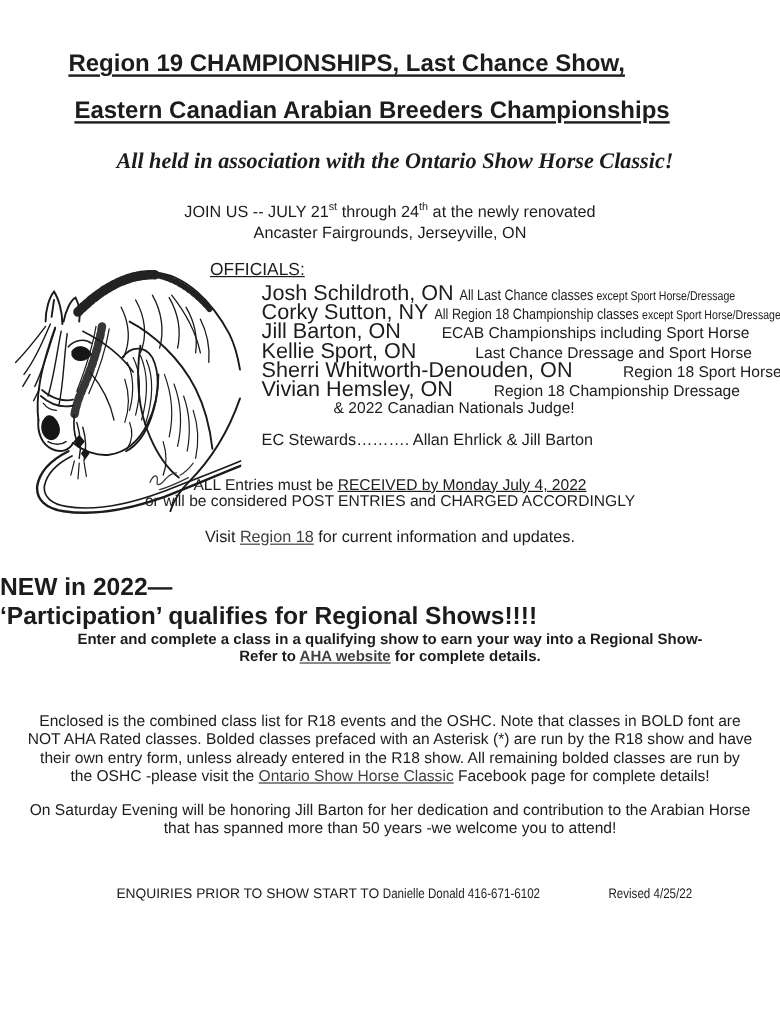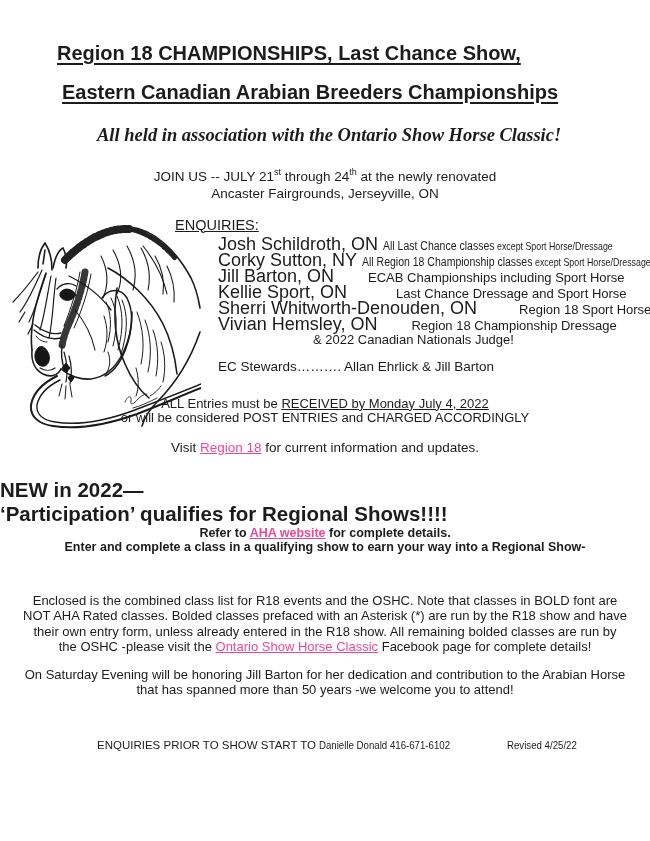--- a/index.html
+++ b/index.html
@@ -20,53 +20,53 @@
   .jrow {height:16px;}
   .jname {font-size:18px;}
   .jrole {font-size:12.5px; margin-left:5px;}
   .jrole-reg {font-size:13px; margin-left:5px;padding-left:29px;}
   .jnote {font-size:10.5px; margin-left:2px;}
   .gap-lg {margin-left:20px;}
   .gap-md {margin-left:13px;}
   .nrw {display:inline-block; transform:scaleX(0.84); transform-origin:0 60%;}
   .r1 {margin-right:-21px;}
   .r2 {margin-right:-32px;}
-  .role2line {margin-left:95px; font-size:13px; height:16px;}
+  .role2line {margin-left:60px; font-size:13px; height:16px;}
   .stewards {margin:11px 0 0 218px; font-size:13.5px;}
   .entries {margin-top:23px; text-align:center; font-size:13px; line-height:14.5px;}
   .u {text-decoration:underline;}
   .visit {margin-top:14px; text-align:center; font-size:13.5px;}
-  a.link {color:#ec4899; text-decoration:underline; cursor:pointer;}
+  a.link {color:#404040; text-decoration:underline; cursor:pointer;}
   .new-h {font-weight:bold; font-size:20.5px; line-height:24px;}
   .new-h1 {margin-top:23px;}
   .new-sub {text-align:center; font-weight:bold; font-size:12.5px; line-height:14px;}
   .para {margin:12px auto; width:604px; text-align:center; font-size:13px; line-height:15.5px;}
   .p1 {margin-top:39px;}
   .p2 {margin-top:10px;}
   .footer {position:relative; margin-top:41px; height:15px; font-size:11.5px;}
   .enq {position:absolute; left:97px; top:0; white-space:nowrap;}
   .revised {position:absolute; left:507px; top:0; white-space:nowrap;}
   .horse {position:absolute; left:5px; top:216px; width:196px; height:216px;}
   .horse svg {display:block; width:100%; height:100%;}
 </style>
 </head>
 <body>
 
 <div class="page">
 
-  <div class="title title1">Region 18 CHAMPIONSHIPS, Last Chance Show,</div>
+  <div class="title title1">Region 19 CHAMPIONSHIPS, Last Chance Show,</div>
   <div class="title title2">Eastern Canadian Arabian Breeders Championships</div>
   <div class="tagline">All held in association with the Ontario Show Horse Classic!</div>
 
   <div class="join">
     <div><span>JOIN US -- JULY 21</span><sup>st</sup><span> through 24</span><sup>th</sup><span> at the newly renovated</span></div>
     <div>Ancaster Fairgrounds, Jerseyville, ON</div>
   </div>
 
-  <div class="officials-h">ENQUIRIES:</div>
+  <div class="officials-h">OFFICIALS:</div>
 
   <div class="judges">
     <div class="jrow"><span class="jname">Josh Schildroth, ON</span><span class="jrole nrw r1">All Last Chance classes</span><span class="jnote nrw">except Sport Horse/Dressage</span></div>
     <div class="jrow"><span class="jname">Corky Sutton, NY</span><span class="jrole nrw r2">All Region 18 Championship classes</span><span class="jnote nrw">except Sport Horse/Dressage</span></div>
     <div class="jrow"><span class="jname">Jill Barton, ON</span><span class="jrole-reg">ECAB Championships including Sport Horse</span></div>
     <div class="jrow"><span class="jname">Kellie Sport, ON</span><span class="jrole-reg gap-lg">Last Chance Dressage and Sport Horse</span></div>
     <div class="jrow"><span class="jname">Sherri Whitworth-Denouden, ON</span><span class="jrole-reg gap-md">Region 18 Sport Horse</span></div>
     <div class="jrow"><span class="jname">Vivian Hemsley, ON</span><span class="jrole-reg">Region 18 Championship Dressage</span></div>
     <div class="role2line">&amp; 2022 Canadian Nationals Judge!</div>
   </div>
@@ -75,22 +75,22 @@
 
   <div class="entries">
     <div><span>ALL Entries must be </span><span class="u">RECEIVED by Monday July 4, 2022</span></div>
     <div>or will be considered POST ENTRIES and CHARGED ACCORDINGLY</div>
   </div>
 
   <div class="visit"><span>Visit </span><a class="link">Region 18</a><span> for current information and updates.</span></div>
 
   <div class="new-h new-h1">NEW in 2022—</div>
   <div class="new-h">‘Participation’ qualifies for Regional Shows!!!!</div>
+  <div class="new-sub">Enter and complete a class in a qualifying show to earn your way into a Regional Show-</div>
   <div class="new-sub"><span>Refer to </span><a class="link">AHA website</a><span> for complete details.</span></div>
-  <div class="new-sub">Enter and complete a class in a qualifying show to earn your way into a Regional Show-</div>
 
   <div class="para p1"><span>Enclosed is the combined class list for R18 events and the OSHC. Note that classes in BOLD font are NOT AHA Rated classes.  Bolded classes prefaced with an Asterisk (*) are run by the R18 show and have their own entry form, unless already entered in the R18 show.  All remaining bolded classes are run by the OSHC -please visit the </span><a class="link">Ontario Show Horse Classic</a><span> Facebook page for complete details!</span></div>
 
   <div class="para p2">On Saturday Evening will be honoring Jill Barton for her dedication and contribution to the Arabian Horse that has spanned more than 50 years -we welcome you to attend!</div>
 
   <div class="footer">
     <span class="enq"><span>ENQUIRIES PRIOR TO SHOW START TO </span><span class="nrw">Danielle Donald 416-671-6102</span></span>
     <span class="revised nrw">Revised 4/25/22</span>
   </div>
 

